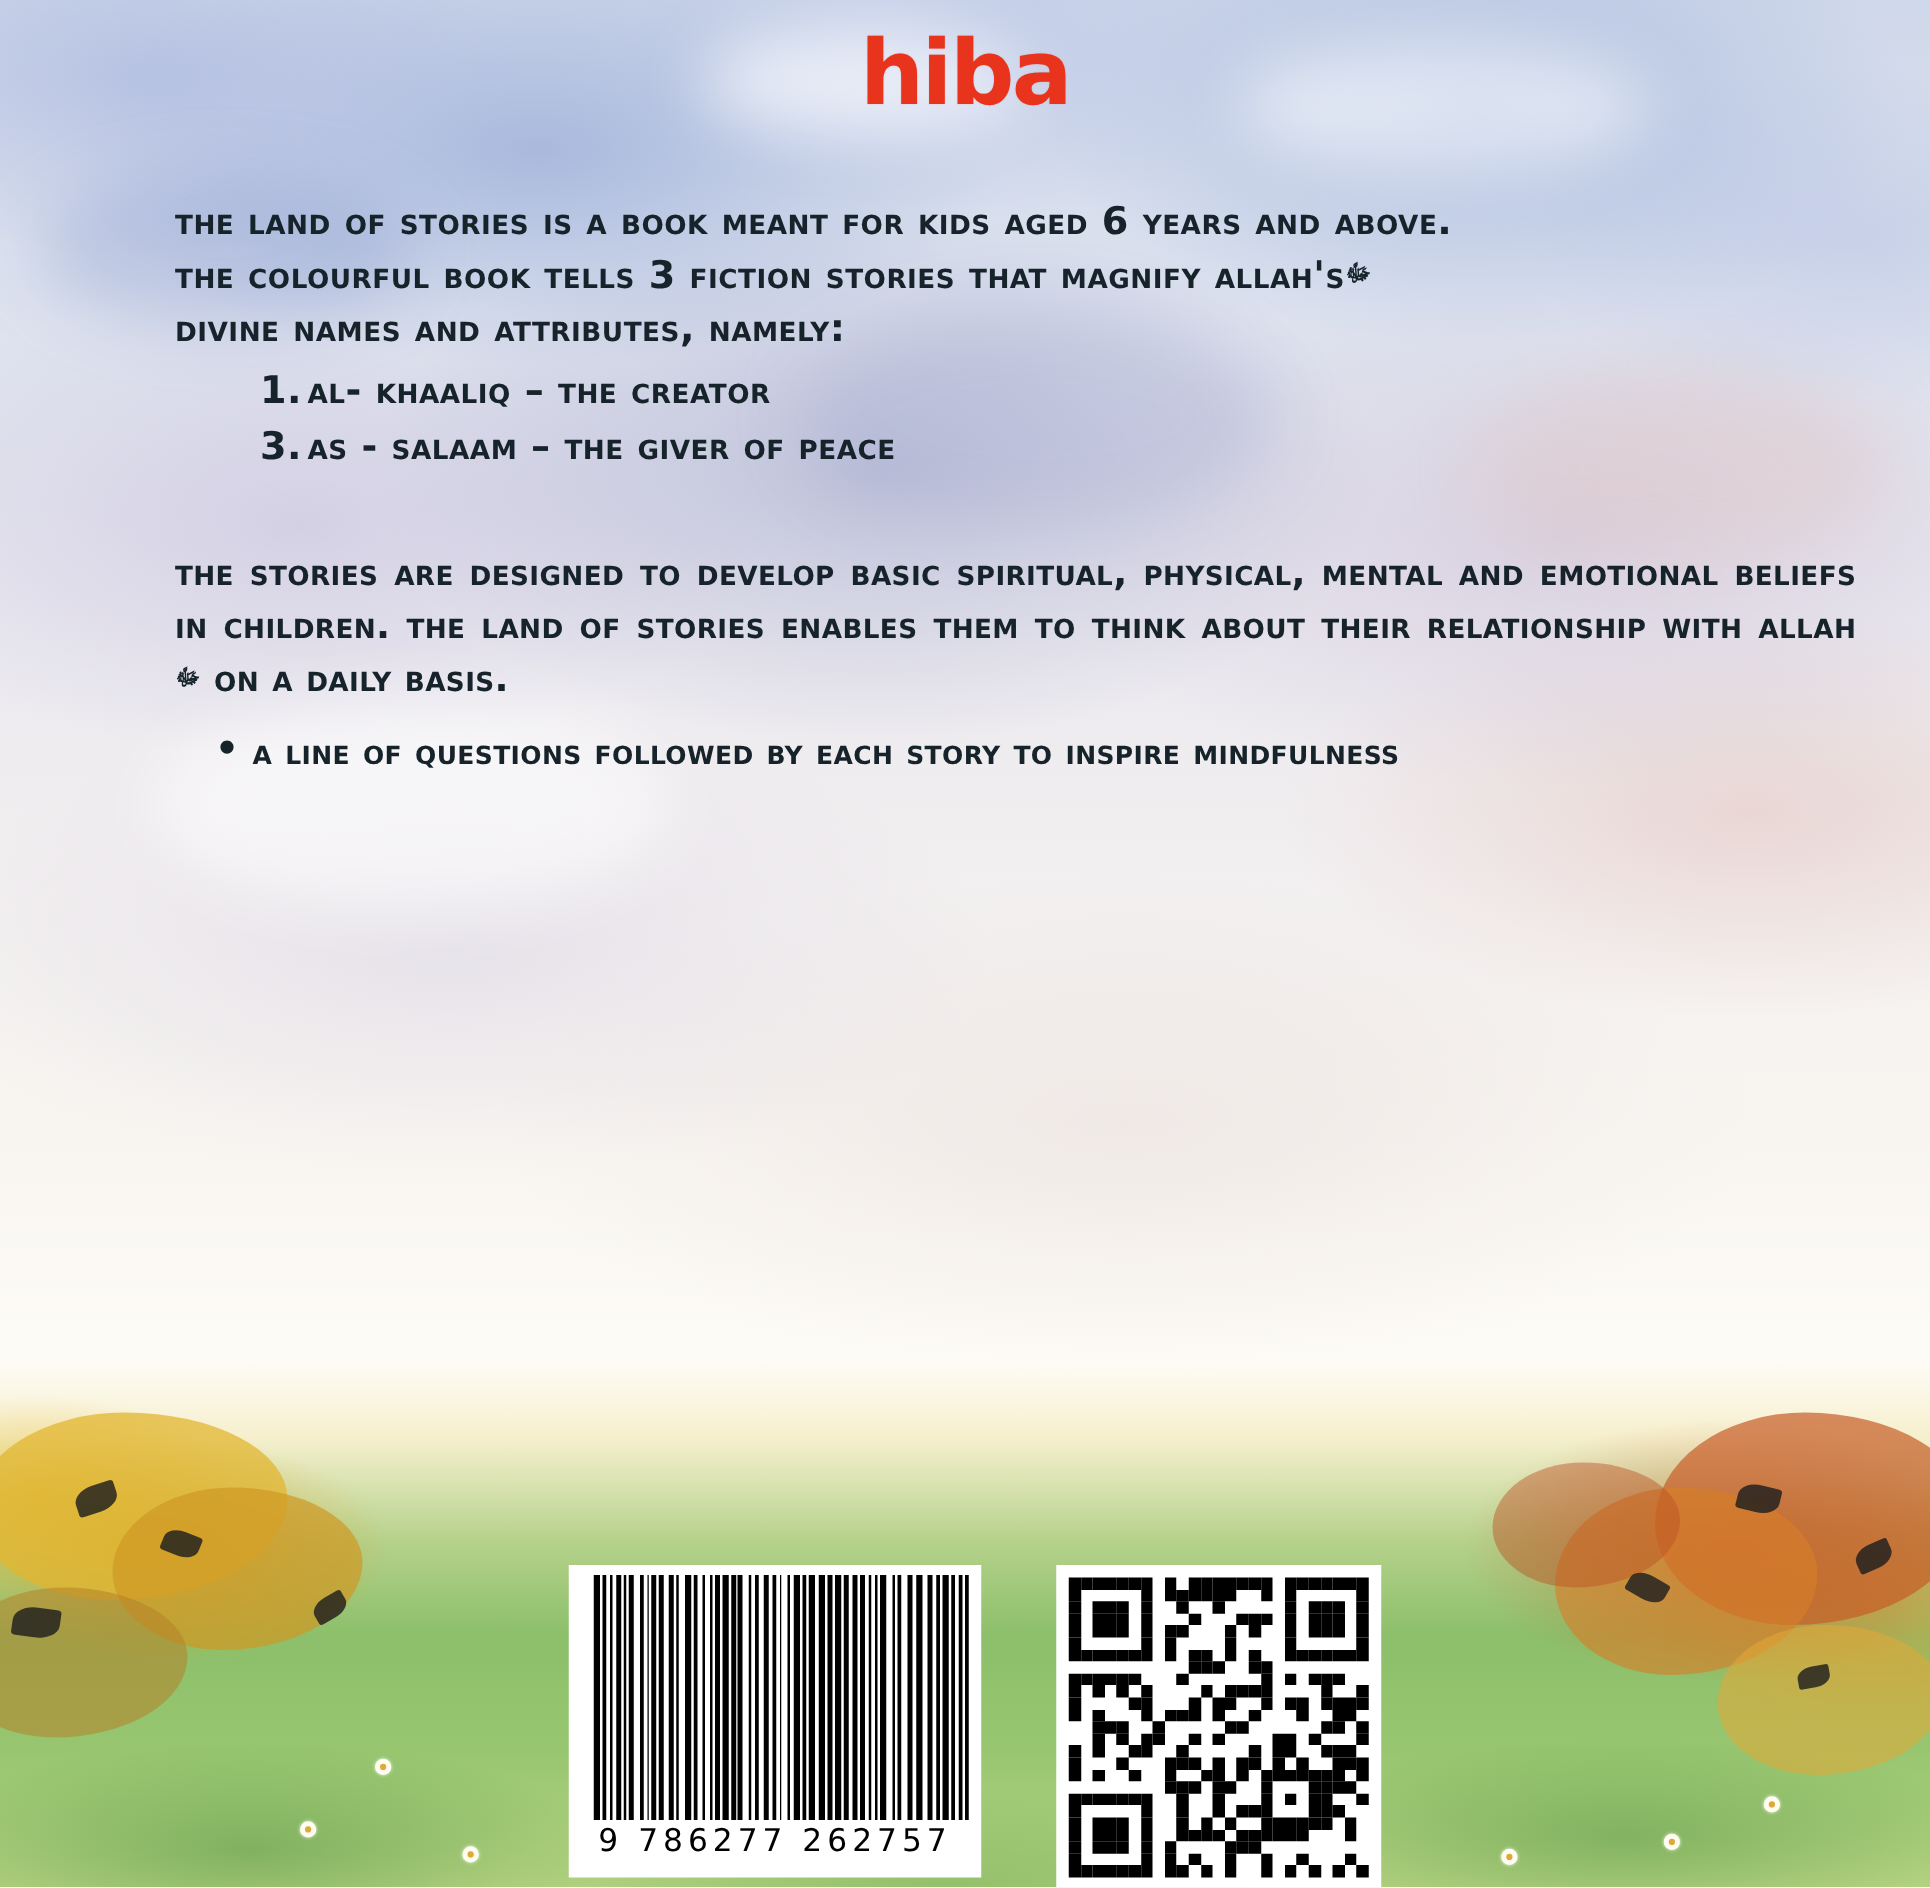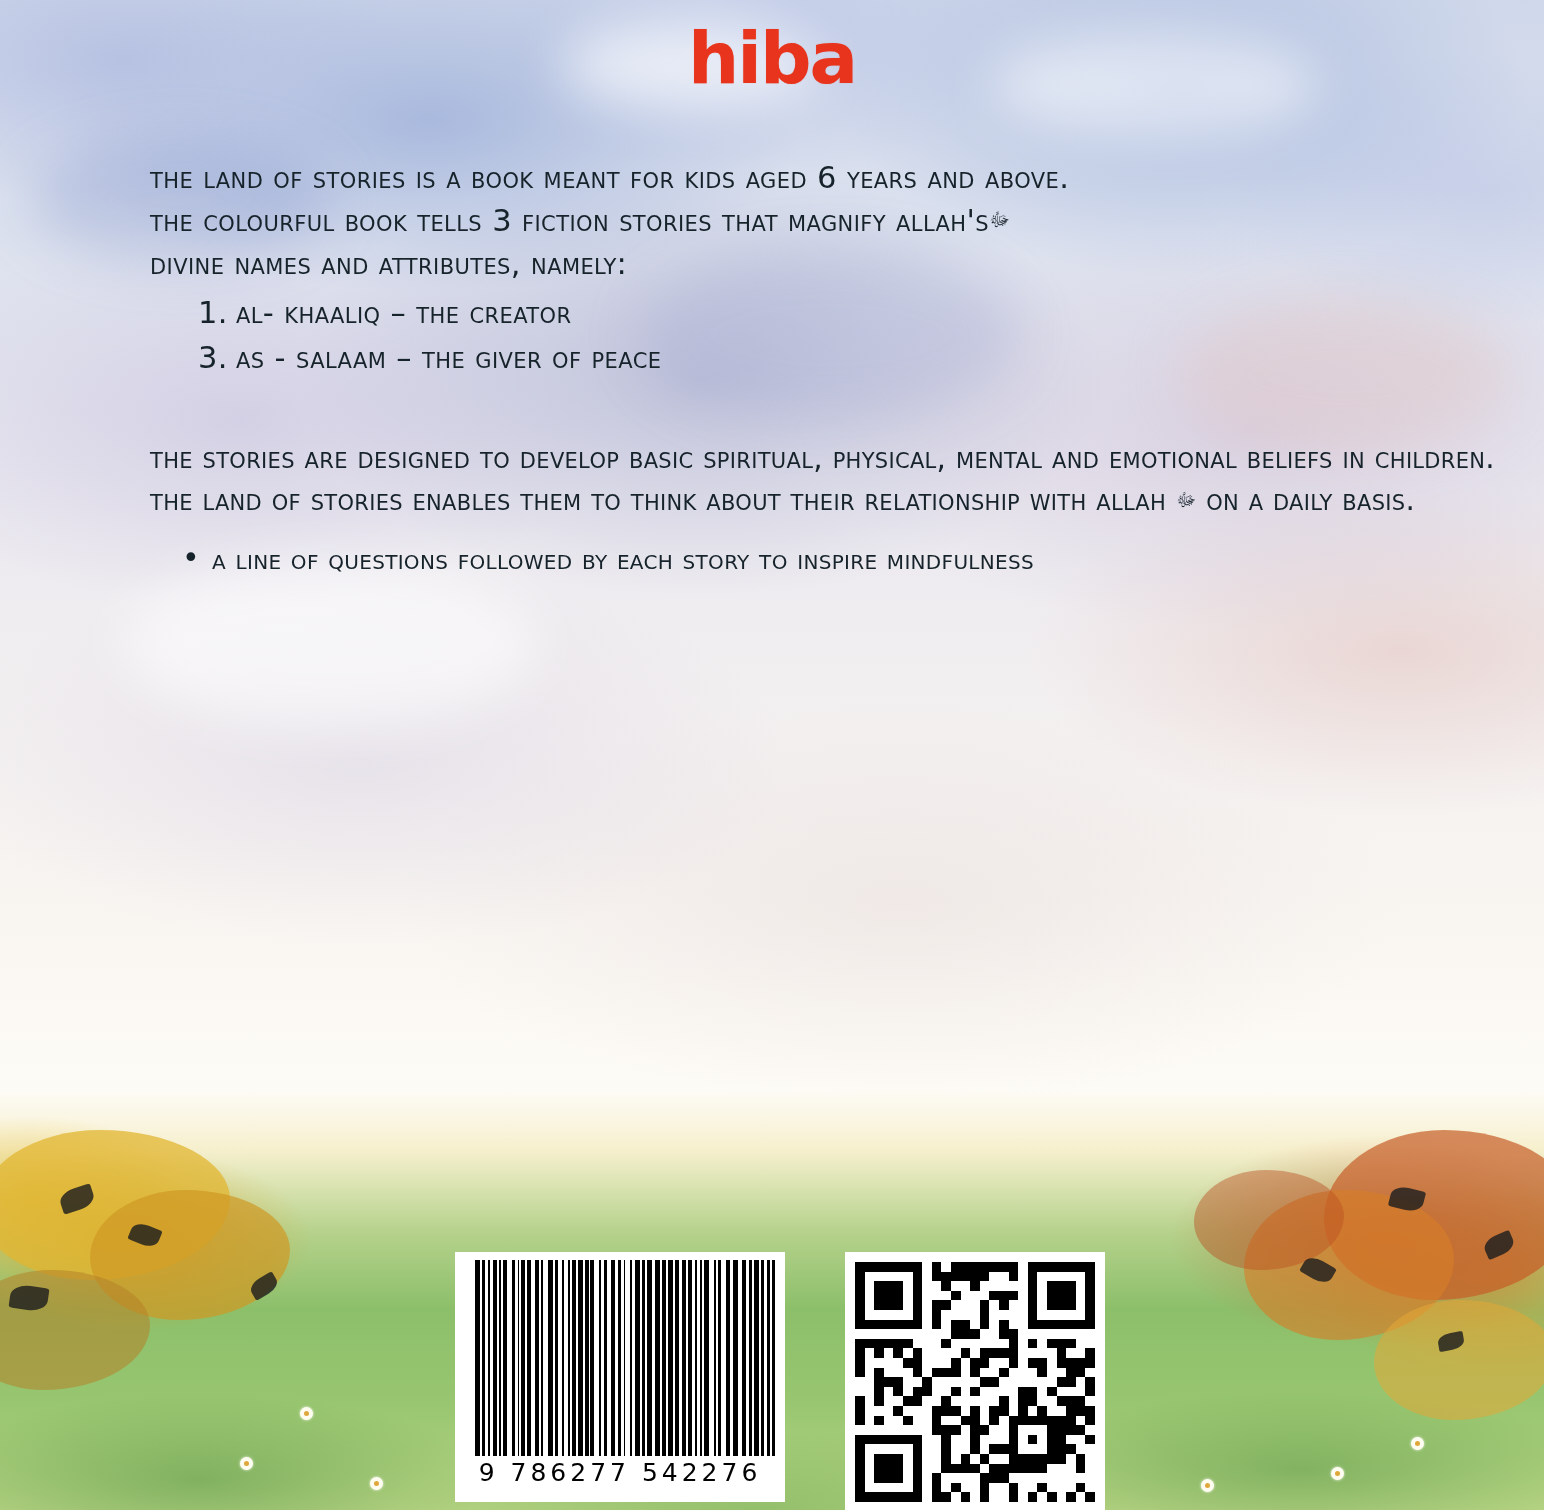--- a/index.html
+++ b/index.html
@@ -113,37 +113,37 @@
     font-size: 72px;
     font-weight: bold;
     letter-spacing: -2px;
     color: #e8341c;
     text-shadow: 0 0 1px rgba(232,52,28,0.4);
   }
 
   
   .content {
     position: absolute;
-    left: 150px;
+    left: 140px;
     top: 158px;
     width: 1345px;
     color: #16232b;
     font-family: "DejaVu Sans", sans-serif;
-    font-weight: normal;
+    font-weight: bold;
     font-variant: small-caps;
     text-transform: lowercase;
   }
   .intro p {
     margin: 0 0 4px 0;
     font-size: 30.5px;
     line-height: 1.28;
     letter-spacing: 0.4px;
   }
   .names {
-    margin: 8px 0 0 48px;
+    margin: 8px 0 0 68px;
     padding: 0;
     list-style: none;
   }
   .names li {
     font-size: 30.5px;
     line-height: 1.47;
     letter-spacing: 0.4px;
   }
   .names li .num { display: inline-block; min-width: 38px; }
 
@@ -402,21 +402,21 @@
         <span style="width: 3px; height: 196px; background: rgb(0, 0, 0);"></span>
         <span style="width: 2px; height: 196px; background: transparent;"></span>
         <span style="width: 5px; height: 196px; background: rgb(0, 0, 0);"></span>
         <span style="width: 2px; height: 196px; background: transparent;"></span>
         <span style="width: 3px; height: 196px; background: rgb(0, 0, 0);"></span>
         <span style="width: 4px; height: 196px; background: transparent;"></span>
         <span style="width: 3px; height: 196px; background: rgb(0, 0, 0);"></span>
         <span style="width: 2px; height: 196px; background: transparent;"></span>
         <span style="width: 3px; height: 196px; background: rgb(0, 0, 0);"></span>
       </div>
-    <div class="barcode-digits">9  786277  542276</div>
+    <div class="barcode-digits">9  786277  262757</div>
   </div>
 
   <div class="qr-box">
     <div class="qr-grid" id="qr-grid">
         <i class="on"></i>
         <i class="on"></i>
         <i class="on"></i>
         <i class="on"></i>
         <i class="on"></i>
         <i class="on"></i>

